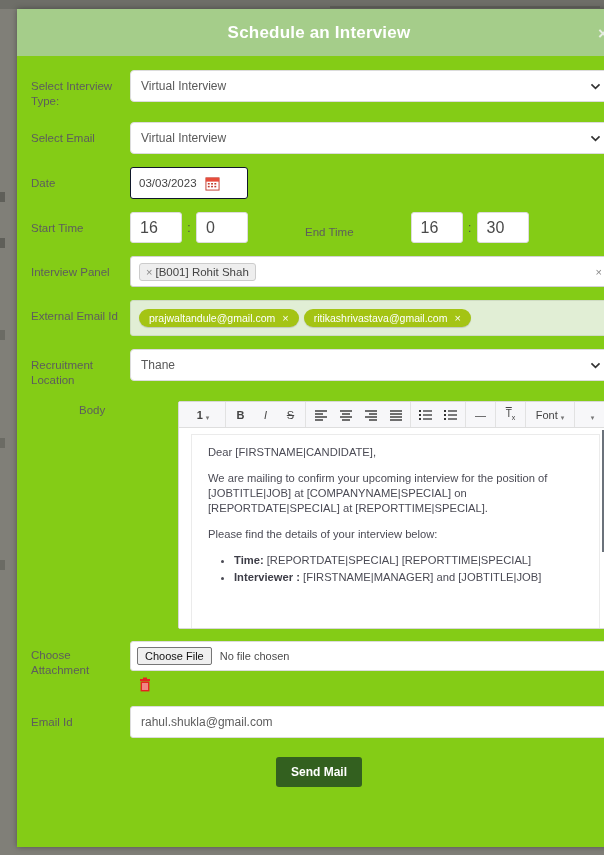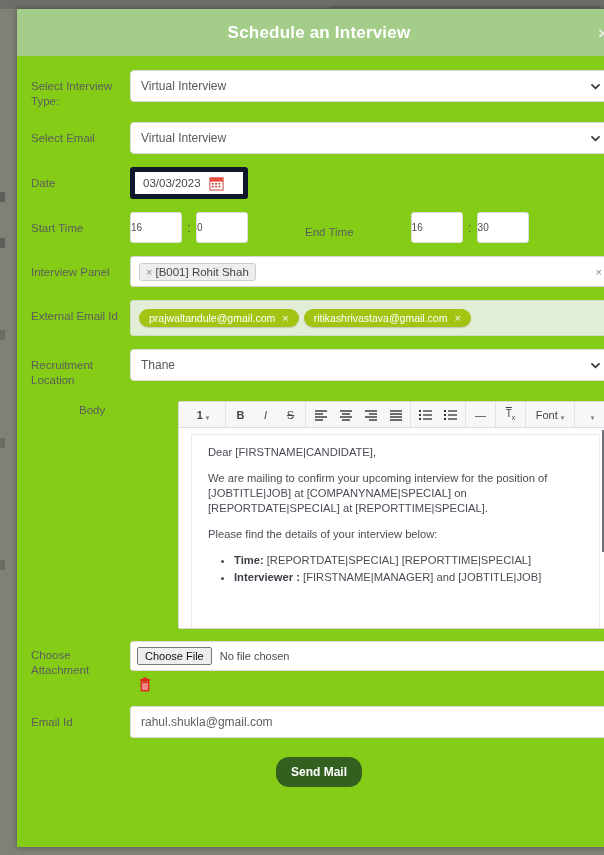--- a/index.html
+++ b/index.html
@@ -90,36 +90,37 @@
   }
   .sel .chev {
     position: absolute; right: 10px; top: 50%;
     transform: translateY(-50%);
     width: 13px; height: 13px;
   }
 
   .date-wrap {
     width: 118px; height: 32px;
     background: #fff;
-    border: 5px solid #0f172a;
+    border: 1px solid #0f172a;
     border-radius: 3px;
     display: flex; align-items: center;
     padding: 0 8px; gap: 8px;
     font-size: 11.5px; color: #444;
   }
   .cal-ico { width: 15px; height: 15px; flex: 0 0 15px; }
 
   .time-grp { display: flex; align-items: center; }
   .t-box {
     width: 52px; height: 31px;
     background: #fff;
     border: 1px solid #dcdcdc;
     border-radius: 3px;
     display: flex; align-items: center;
-    font-size: 10px; color: #4a4a4a;
+    padding-left: 9px;
+    font-size: 16px; color: #4a4a4a;
   }
   .colon { width: 14px; text-align: center; font-size: 12px; color: #4a4a4a; }
   .endtime-lbl { font-size: 11.5px; color: #5d5d5d; margin-left: 57px; margin-right: 57px; padding-top: 8px; }
 
   .panel-box {
     width: 100%; min-height: 31px;
     background: #fff;
     border: 1px solid #d2d2d2;
     border-radius: 3px;
     display: flex; align-items: center;
@@ -244,21 +245,21 @@
   }
 
   .footer { display: flex; justify-content: center; margin-top: 19px; }
   .send-btn {
     background: #33601f;
     color: #fff;
     font-size: 12px;
     font-weight: bold;
     padding: 8px 15px;
     border: none;
-    border-radius: 13px;
+    border-radius: 3px;
     cursor: pointer;
     font-family: "Liberation Sans", sans-serif;
   }
 </style>
 </head>
 <body>
 
 <div id="page-bg">
   <div class="topbar"></div>
   <div class="topbar-line"></div>

